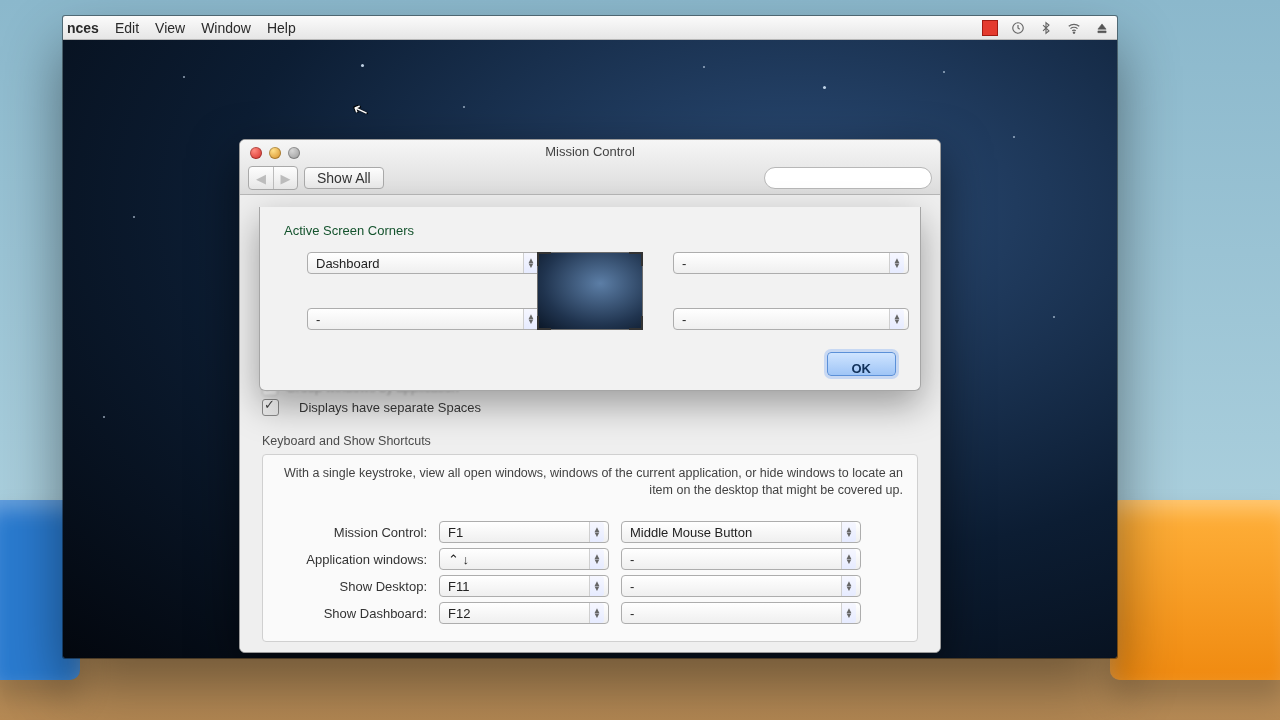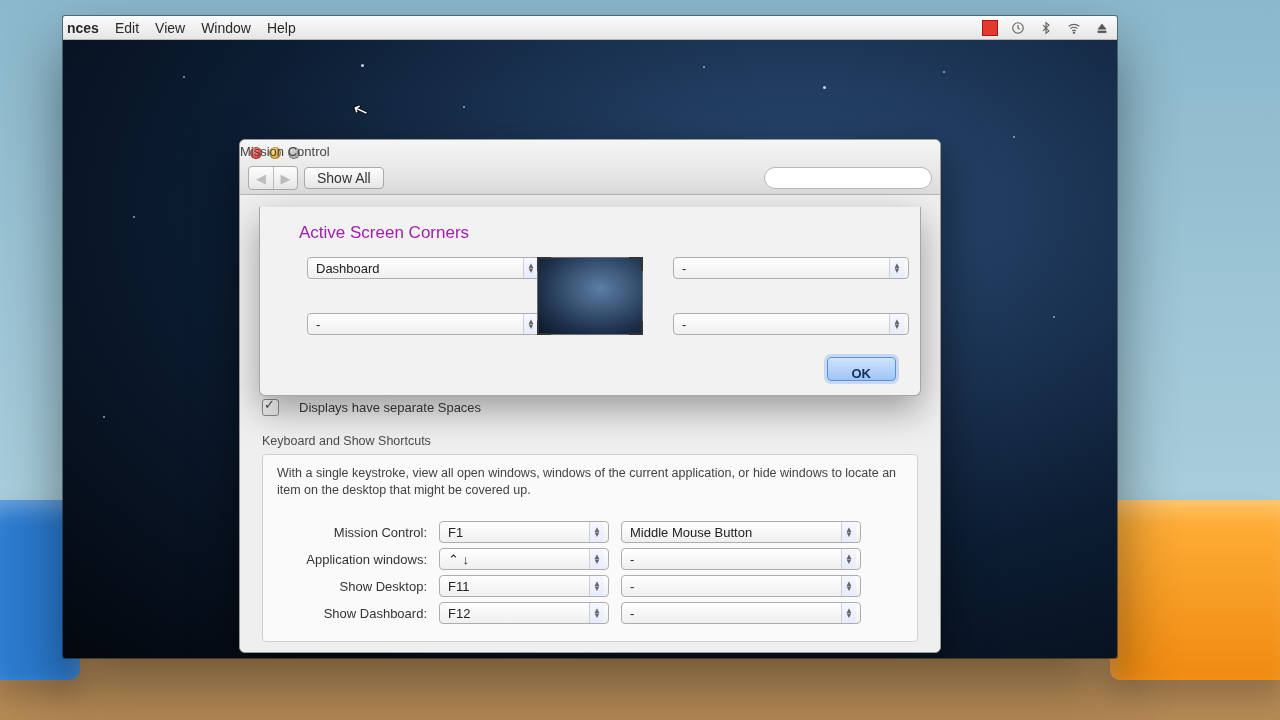--- a/index.html
+++ b/index.html
@@ -133,20 +133,21 @@
   }
   .titlebar {
     height: 54px;
     background: linear-gradient(#f6f6f6, #dcdcdc);
     border-bottom: 1px solid #b6b6b6;
     position: relative;
   }
   .titlebar .title {
     position: absolute;
     left: 0; right: 0; top: 4px;
+    text-align: center;
     font-size: 13px;
     color: #444;
   }
   .traffic {
     position: absolute;
     left: 10px; top: 7px;
     display: flex; gap: 7px;
   }
   .traffic span {
     width: 12px; height: 12px; border-radius: 50%;
@@ -279,20 +280,21 @@
     border: 1px solid #d0d0d0;
     border-radius: 4px;
     background: #fafafa;
     padding: 10px 14px 12px 14px;
   }
   .help-text {
     font-size: 12.5px;
     color: #424242;
     margin-bottom: 22px;
     line-height: 17px;
+    text-align: right;
   }
 
   .kb-row {
     display: flex;
     align-items: center;
     gap: 12px;
     margin: 5px 0;
   }
   .kb-row .lbl {
     width: 150px;
@@ -342,24 +344,23 @@
     width: 662px;
     background: #f2f2f2;
     border: 1px solid #a6a6a6;
     border-top: none;
     border-radius: 0 0 6px 6px;
     box-shadow: 0 14px 36px rgba(0,0,0,.35);
     padding: 16px 24px 14px 24px;
     box-sizing: border-box;
   }
   .sheet .heading {
-    font-size: 17px;
-    color: #a21caf;
+    font-size: 13px;
+    color: #14532d;
     margin-bottom: 10px;
-    margin-left: 15px;
   }
   .corners {
     display: grid;
     grid-template-columns: 200px 110px 200px;
     grid-template-rows: 30px 30px;
     column-gap: 28px;
     row-gap: 26px;
     align-items: center;
     justify-content: center;
   }

